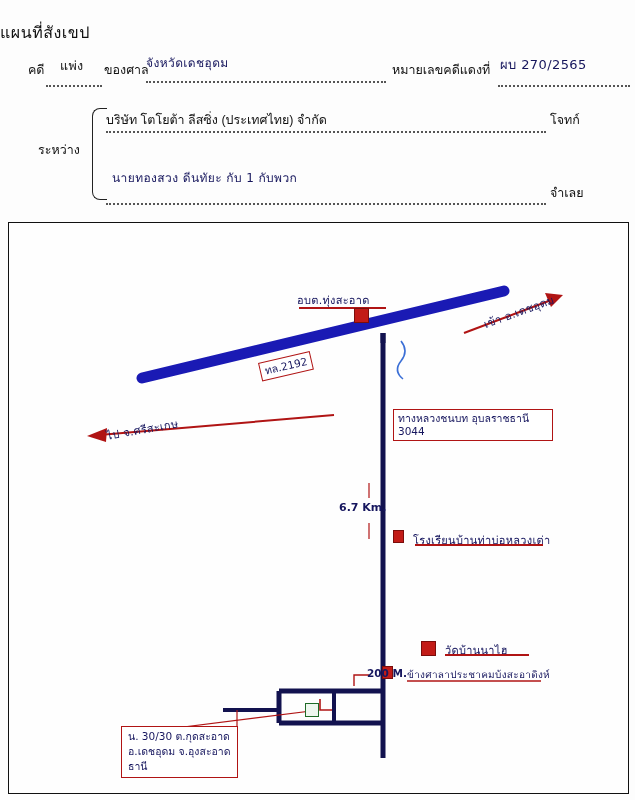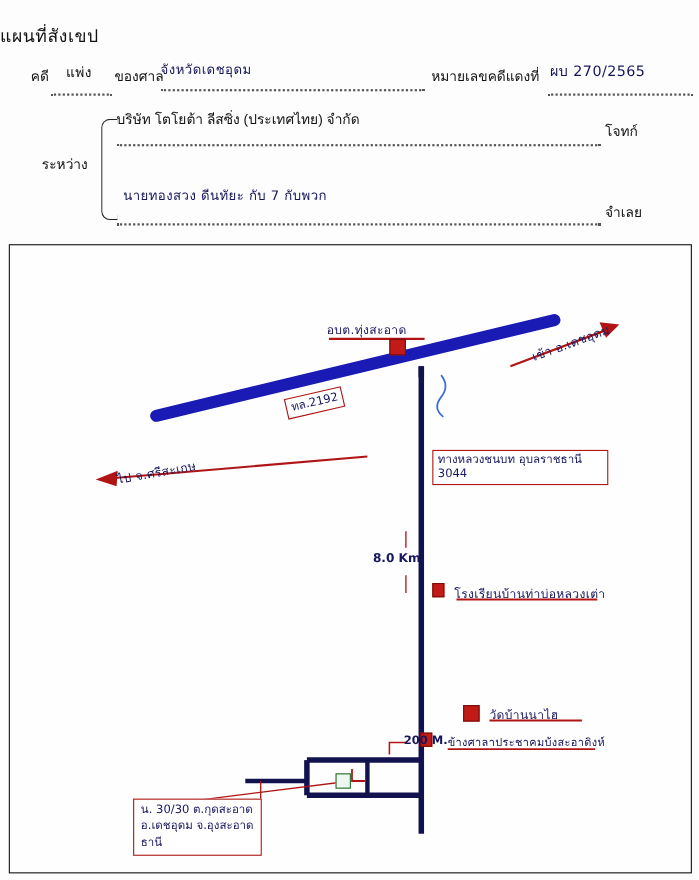--- a/index.html
+++ b/index.html
@@ -38,21 +38,21 @@
   .redno-val{position:absolute;left:500px;top:54px;font-size:13px;}
   .dots-redno{position:absolute;left:498px;top:72px;width:132px;border-bottom:2px dotted #555;}
   .dots-case{position:absolute;left:46px;top:72px;width:56px;border-bottom:2px dotted #555;}
 
   .lbl-between{position:absolute;left:38px;top:140px;font-size:12.5px;}
   .brace{
     position:absolute;left:92px;top:108px;width:14px;height:90px;
     border-left:1.6px solid #222;border-top:1.6px solid #222;border-bottom:1.6px solid #222;
     border-radius:8px 0 0 8px;
   }
-  .party-plaintiff{position:absolute;left:106px;top:99px;font-size:12.5px;}
+  .party-plaintiff{position:absolute;left:106px;top:110px;font-size:12.5px;}
   .dots-pl{position:absolute;left:106px;top:118px;width:440px;border-bottom:2px dotted #555;}
   .lbl-plaintiff{position:absolute;left:550px;top:110px;font-size:12.5px;}
   .party-defendant{position:absolute;left:112px;top:168px;}
   .dots-df{position:absolute;left:106px;top:190px;width:440px;border-bottom:2px dotted #555;}
   .lbl-defendant{position:absolute;left:550px;top:183px;font-size:12.5px;}
 
   
   .map-frame{
     position:absolute;left:8px;top:222px;width:619px;height:570px;
     border:1.6px solid #111;background:#fefefe;overflow:hidden;
@@ -105,21 +105,21 @@
   <div class="dots dots-redno"></div>
   <div class="form-row redno-val hand hand-ink">ผบ 270/2565</div>
 
   <div class="form-row lbl-between">ระหว่าง</div>
   <div class="brace"></div>
 
   <div class="form-row party-plaintiff">บริษัท โตโยต้า ลีสซิ่ง (ประเทศไทย) จำกัด</div>
   <div class="dots dots-pl"></div>
   <div class="form-row lbl-plaintiff">โจทก์</div>
 
-  <div class="form-row party-defendant hand hand-ink">นายทองสวง ดีนทัยะ กับ 7 กับพวก</div>
+  <div class="form-row party-defendant hand hand-ink">นายทองสวง ดีนทัยะ กับ 1 กับพวก</div>
   <div class="dots dots-df"></div>
   <div class="form-row lbl-defendant">จำเลย</div>
 
   <div class="map-frame">
     <div class="map-inner">
 
       <svg class="map-svg" viewBox="0 0 619 570">
 
         <line x1="133" y1="155" x2="495" y2="68" stroke="#1a1ab4" stroke-width="11" stroke-linecap="round"></line>
 
@@ -170,21 +170,21 @@
 
       <div class="mlabel rotlbl" style="left:96px;top:204px;transform:rotate(-10deg);">ไป จ.ศรีสะเกษ</div>
 
       <div class="mlabel rotlbl" style="left:472px;top:93px;transform:rotate(-20deg);">เข้า อ.เดชอุดม</div>
 
       <div class="boxlabel" style="left:384px;top:186px;width:150px;">
         <span>ทางหลวงชนบท อุบลราชธานี</span><br>
         <span>3044</span>
       </div>
 
-      <div class="distlabel" style="left:330px;top:278px;">8.0 Km.</div>
+      <div class="distlabel" style="left:330px;top:278px;">6.7 Km.</div>
 
       <div class="mlabel" style="left:404px;top:308px;">โรงเรียนบ้านท่าบ่อหลวงเต่า</div>
 
       <div class="mlabel" style="left:436px;top:418px;">วัดบ้านนาไฮ</div>
 
       <div class="mlabel" style="left:398px;top:444px;font-size:10px;">ข้างศาลาประชาคมบ้งสะอาดิงห์</div>
 
       <div class="distlabel" style="left:358px;top:444px;font-size:10.5px;">200 M.</div>
 
       <div class="addr-box" style="left:112px;top:503px;">

